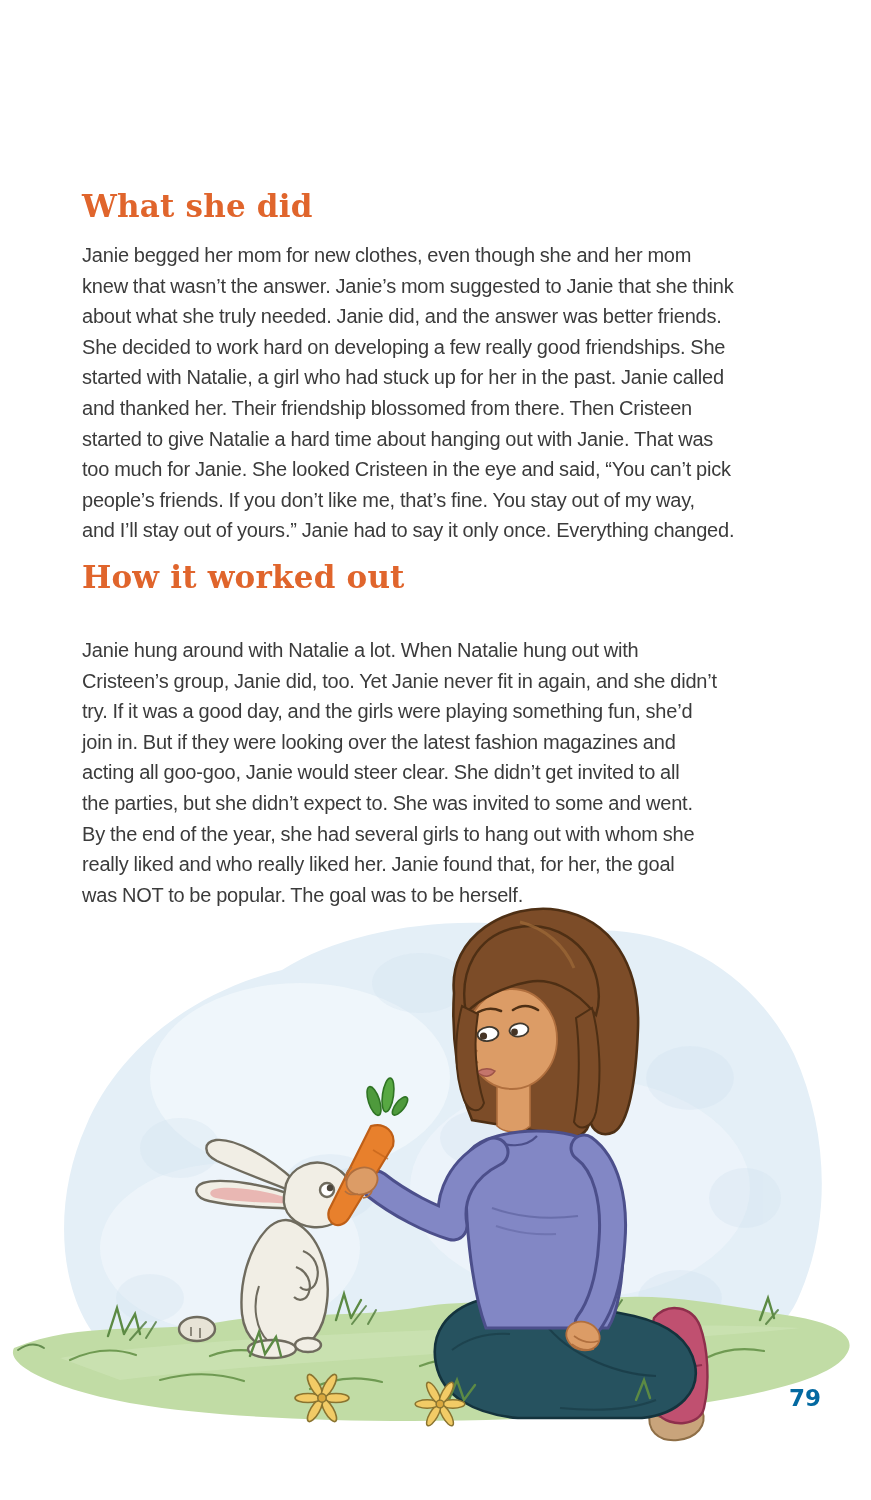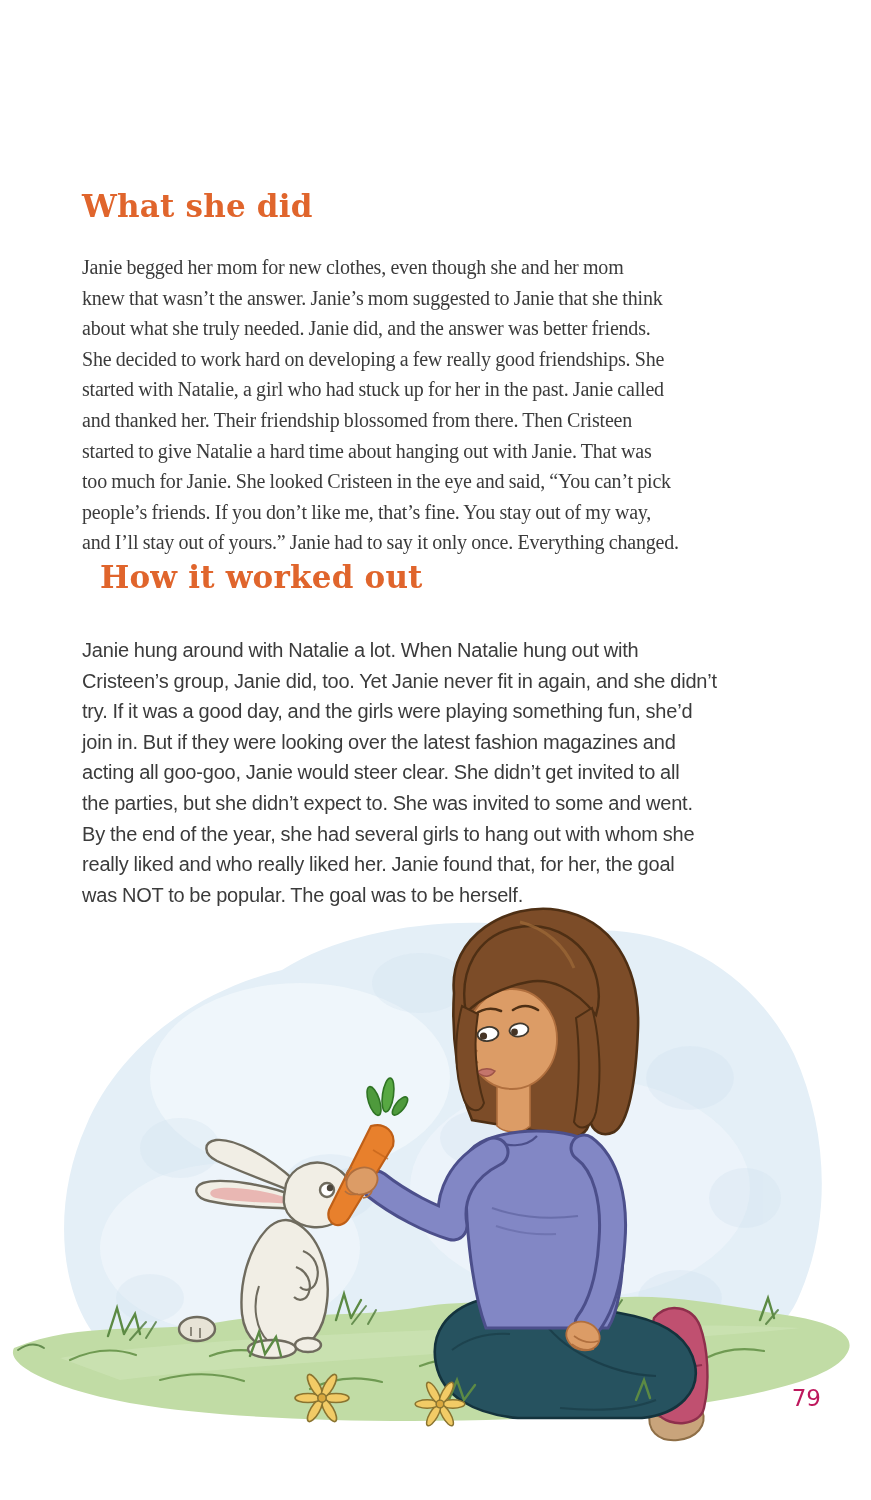--- a/index.html
+++ b/index.html
@@ -7,33 +7,33 @@
     width:871px;height:1500px;position:relative;background:#ffffff;
     font-family:"Liberation Sans",sans-serif;overflow:hidden;
   }
   .page{position:absolute;inset:0;background:#ffffff;}
   .heading{
     position:absolute;left:82px;margin:0;
     font-family:"DejaVu Serif",serif;font-weight:700;
     color:#E0652C;font-size:31px;line-height:37px;letter-spacing:0.2px;
   }
   #heading-1{top:188px;}
-  #heading-2{top:559px;margin-left:18px;}
+  #heading-2{top:559px;}
   .bodytext{
     position:absolute;left:82px;margin:0;
     font-size:20px;line-height:30.6px;color:#3B3B3B;
     letter-spacing:-0.2px;word-spacing:-0.4px;
     white-space:pre; 
   }
-  #body-1{top:252px;font-family:Liberation Serif, serif;}
+  #body-1{top:240px;}
   #body-2{top:635px;}
   .pagenum{
     position:absolute;top:1385px;right:50px;z-index:5;
-    font-family:"DejaVu Sans",sans-serif;font-weight:400;
-    font-size:23px;color:#be185d;
+    font-family:"DejaVu Sans",sans-serif;font-weight:700;
+    font-size:23px;color:#0369a1;
   }
   .illo{position:absolute;top:888px;left:0;width:871px;height:612px;}
 </style>
 </head>
 <body>
 
 <div class="page">
 
   <h2 class="heading" id="heading-1">What she did</h2>
 

